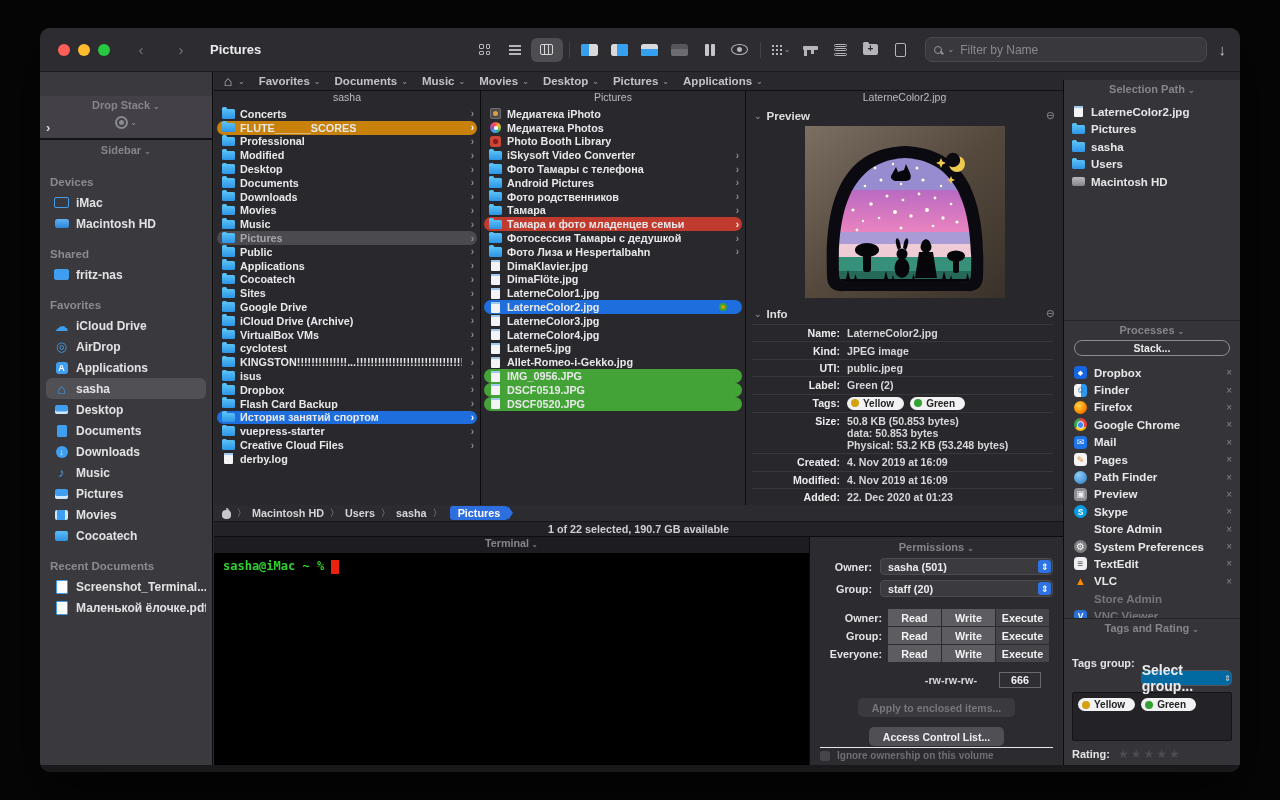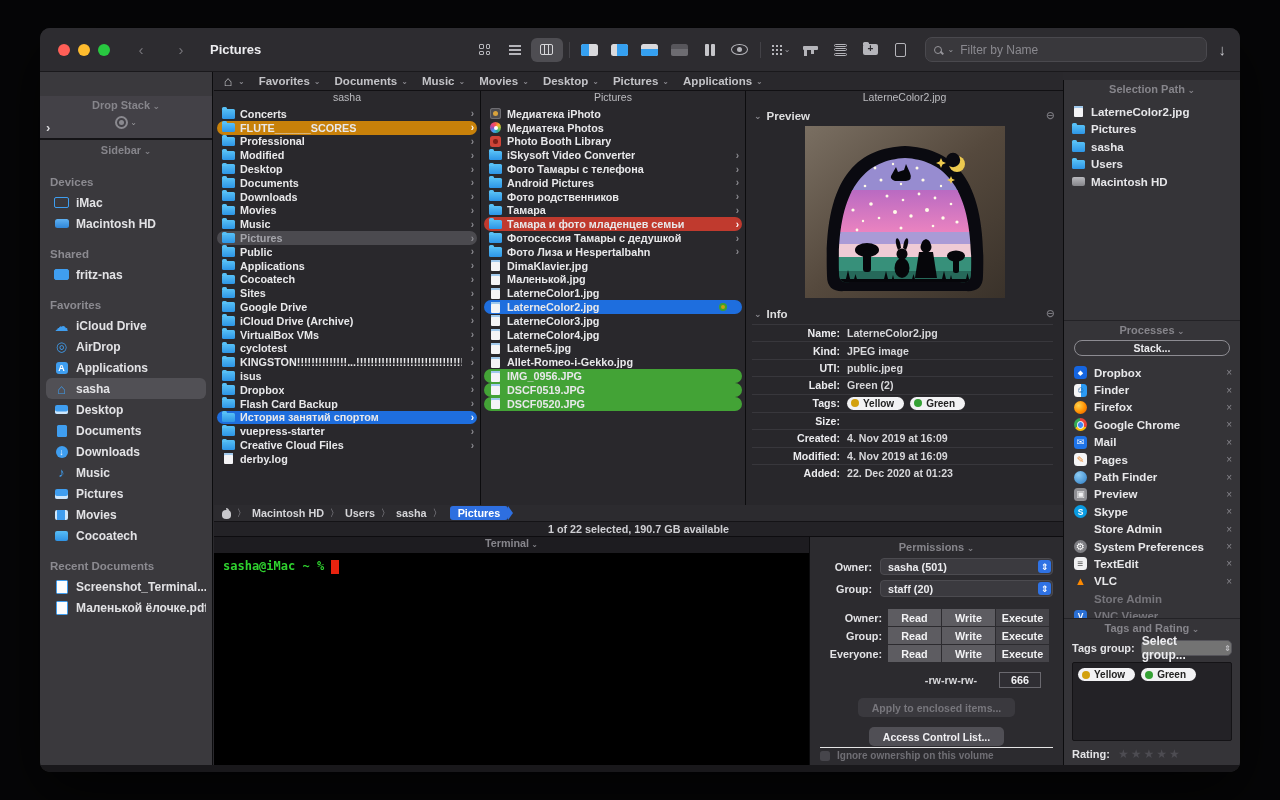--- a/index.html
+++ b/index.html
@@ -229,22 +229,22 @@
   .pic.pathfinder { border-radius:50%; background:radial-gradient(circle at 35% 30%,#8ecdf5,#2b7bc4); }
   .pic.previewapp { background:#8e8e93; } .pic.previewapp:before { content:"▣"; font-size:9px; color:#f0f0f2; }
   .pic.skype { border-radius:50%; background:#0a9ce3; } .pic.skype:before { content:"S"; }
   .pic.sysprefs { border-radius:50%; background:#7e7e83; } .pic.sysprefs:before { content:"⚙"; font-size:10px; }
   .pic.textedit { background:#f0f0f2; } .pic.textedit:before { content:"≡"; color:#555; font-size:10px; }
   .pic.vlc { background:transparent; } .pic.vlc:before { content:"▲"; color:#ff8a00; font-size:11px; }
   .pic.vnc { background:#2a6fd4; } .pic.vnc:before { content:"V"; }
   .tagsrate { flex:1; padding:3px 8px 4px; display:flex; flex-direction:column; }
   .tg-row { display:flex; align-items:center; gap:6px; margin-top:6px; }
   .tg-row .tl { font-size:11px; font-weight:700; color:#e3e3e6; }
-  .tg-select { flex:1; height:16px; background:#737373; border:1px solid #55545a; border-radius:5px;
-    display:flex; align-items:center; justify-content:center; gap:4px; font-size:12px; font-weight:700; color:#ececef; position:relative; }
+  .tg-select { flex:1; height:16px; background:#0369a1; border:1px solid #55545a; border-radius:5px;
+    display:flex; align-items:center; justify-content:center; gap:4px; font-size:14px; font-weight:700; color:#ececef; position:relative;margin-top:30px; }
   .tg-select:after { content:"⇕"; font-size:8px; color:#c5c5c9; }
   .tagbox { flex:1; margin-top:6px; background:#232226; border:1px solid #141316; border-radius:2px; padding:5px 5px; }
   .rating-row { display:flex; align-items:center; gap:8px; margin-top:6px; }
   .rating-row .rl { font-size:11px; font-weight:700; color:#e3e3e6; }
   .stars { color:#4d4c52; font-size:12px; letter-spacing:2px; }
 </style>
 </head>
 <body>
 
 <div class="window">
@@ -745,21 +745,21 @@
 
             <div class="crow">
               <span class="fic file"></span>
               <span class="lbl">DimaKlavier.jpg</span>
 
               <span class="chev"></span>
             </div>
 
             <div class="crow">
               <span class="fic file"></span>
-              <span class="lbl">Маленькой.jpg</span>
+              <span class="lbl">DimaFlöte.jpg</span>
 
               <span class="chev"></span>
             </div>
 
             <div class="crow">
               <span class="fic file"></span>
               <span class="lbl">LaterneColor1.jpg</span>
 
               <span class="chev"></span>
             </div>
@@ -947,20 +947,23 @@
             <span class="il">Tags:</span>
             <span class="iv" style="display:flex">
               
             <span class="tagpill dot-yellow"><i></i><span>Yellow</span></span><span class="tagpill dot-green"><i></i><span>Green</span></span></span>
           </div>
           <div style="display:contents">
             
           
               <div class="irow">
                 <span class="il">Size:</span>
+                <span class="iv">50.8 KB (50.853 bytes)
+data: 50.853 bytes
+Physical: 53.2 KB (53.248 bytes)</span>
               </div>
             
               <div class="irow">
                 <span class="il">Created:</span>
                 <span class="iv">4. Nov 2019 at 16:09</span>
               </div>
             
               <div class="irow">
                 <span class="il">Modified:</span>
                 <span class="iv">4. Nov 2019 at 16:09</span>

